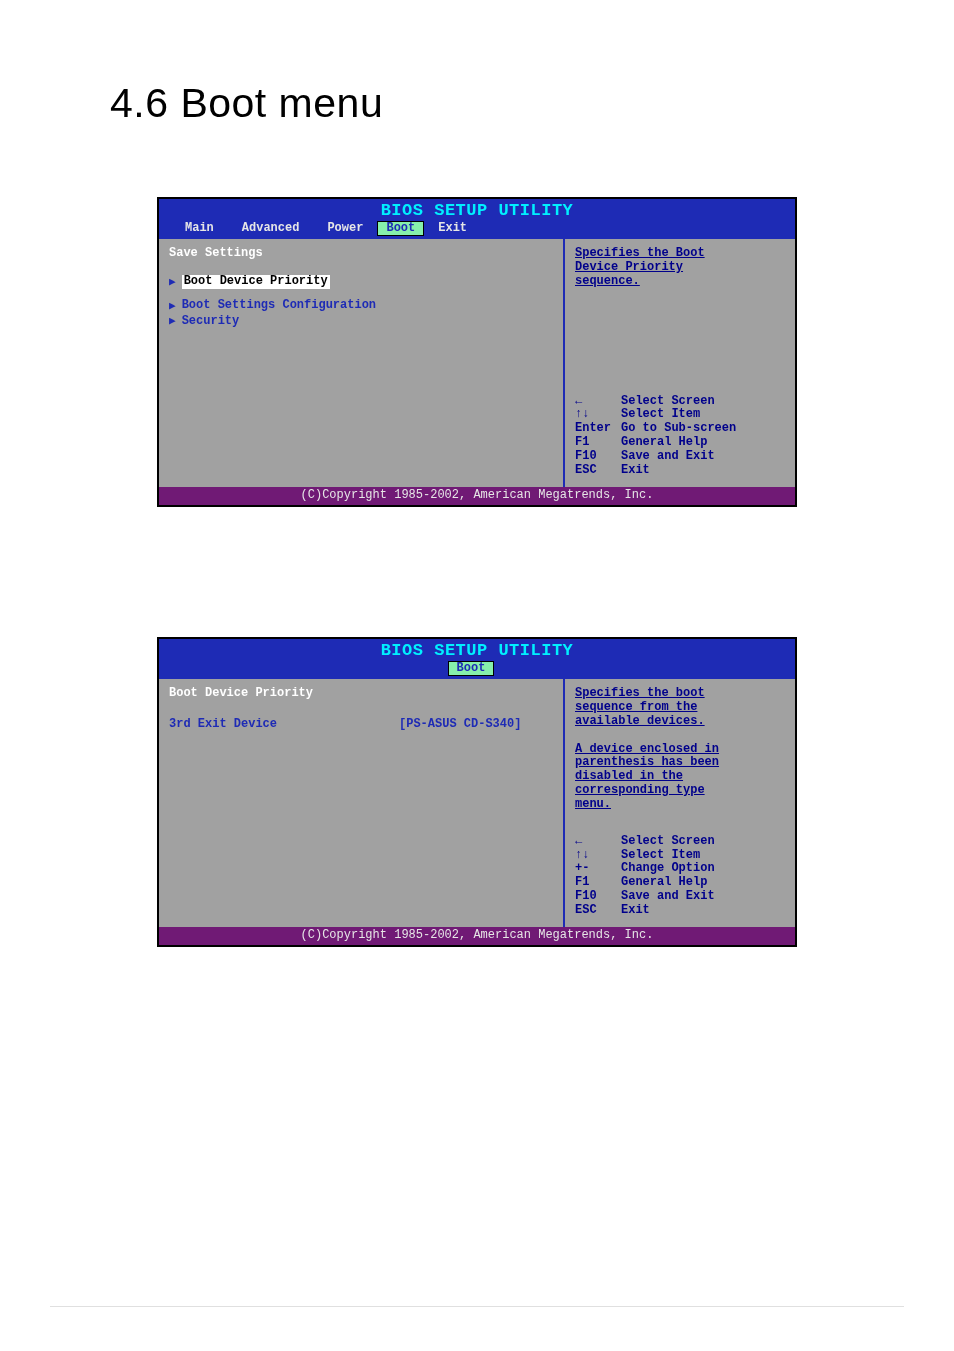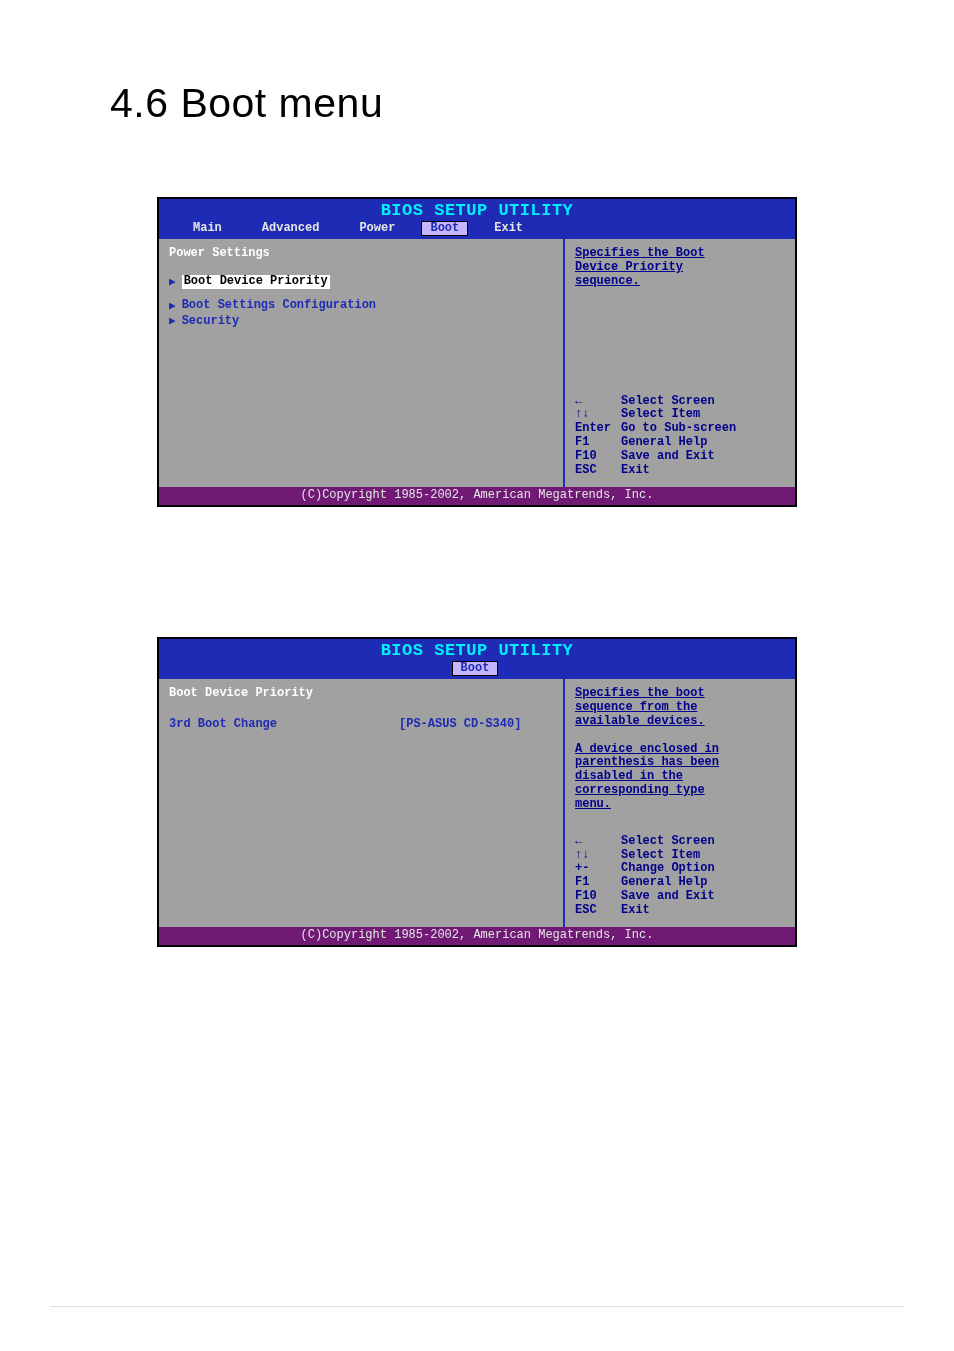--- a/index.html
+++ b/index.html
@@ -47,32 +47,31 @@
   .bios-brand {
     text-align: center;
     color: #00f0ff;
     font-weight: bold;
     font-size: 17px;
     letter-spacing: 0.5px;
   }
   .bios-tabs {
     display: flex;
     align-items: center;
-    gap: 12px;
+    gap: 0;
     padding: 0 12px 3px 12px;
     font-weight: bold;
-    margin-left: 8px;
   }
   .tab {
     display: inline-block;
     padding: 0 14px;
     color: #e6e6e6;
   }
   .tab.active {
-    background: #c4b5fd;
+    background: #86efac;
     color: #1e2bb5;
     font-weight: bold;
     padding: 0 8px;
     border: 1px solid #000;
   }
   .bios-body {
     display: flex;
   }
   .bios-main {
     flex: 1 1 auto;
@@ -178,21 +177,21 @@
         <div class="bios-tabs">
           <span class="tab">Main</span>
           <span class="tab">Advanced</span>
           <span class="tab">Power</span>
           <span class="tab active">Boot</span>
           <span class="tab">Exit</span>
         </div>
       </div>
       <div class="bios-body">
         <div class="bios-main">
-          <div class="menu-title">Power Settings</div>
+          <div class="menu-title">Save Settings</div>
           <div style="height:6px;"></div>
           <div class="menu-item-row">
             <span class="arrow">▶</span>
             <span class="menu-item-label selected">Boot Device Priority</span>
           </div>
           <div style="height:6px;"></div>
           <div class="menu-item-row">
             <span class="arrow">▶</span>
             <span class="menu-item-label">Boot Settings Configuration</span>
           </div>
@@ -225,21 +224,21 @@
         <div class="bios-brand">BIOS SETUP UTILITY</div>
         <div class="bios-tabs" style="justify-content:center;padding-left:0;">
           <span class="tab active">Boot</span>
         </div>
       </div>
       <div class="bios-body">
         <div class="bios-main">
           <div class="menu-title">Boot Device Priority</div>
           <div style="height:10px;"></div>
           <div class="kv-row">
-            <span class="kv-key">3rd Boot Change</span>
+            <span class="kv-key">3rd Exit Device</span>
             <span class="kv-val">[PS-ASUS CD-S340]</span>
           </div>
         </div>
         <div class="bios-side">
           <div class="help-text">Specifies the boot
 sequence from the
 available devices.
 
 A device enclosed in
 parenthesis has been

